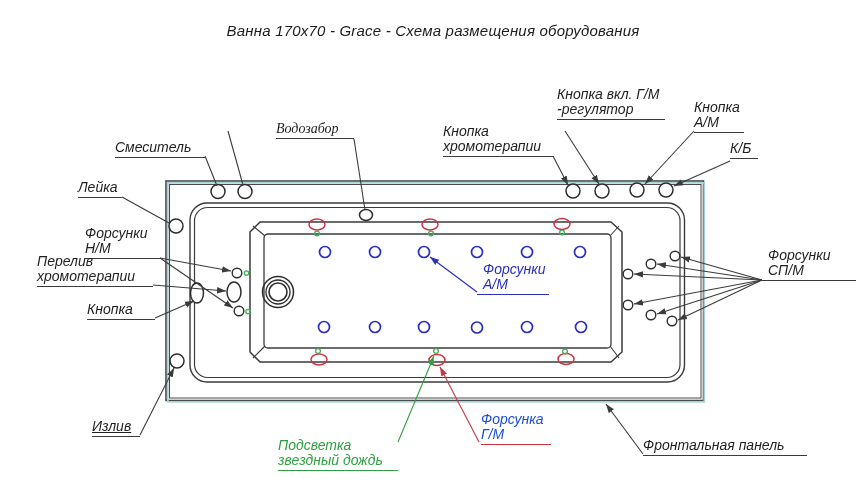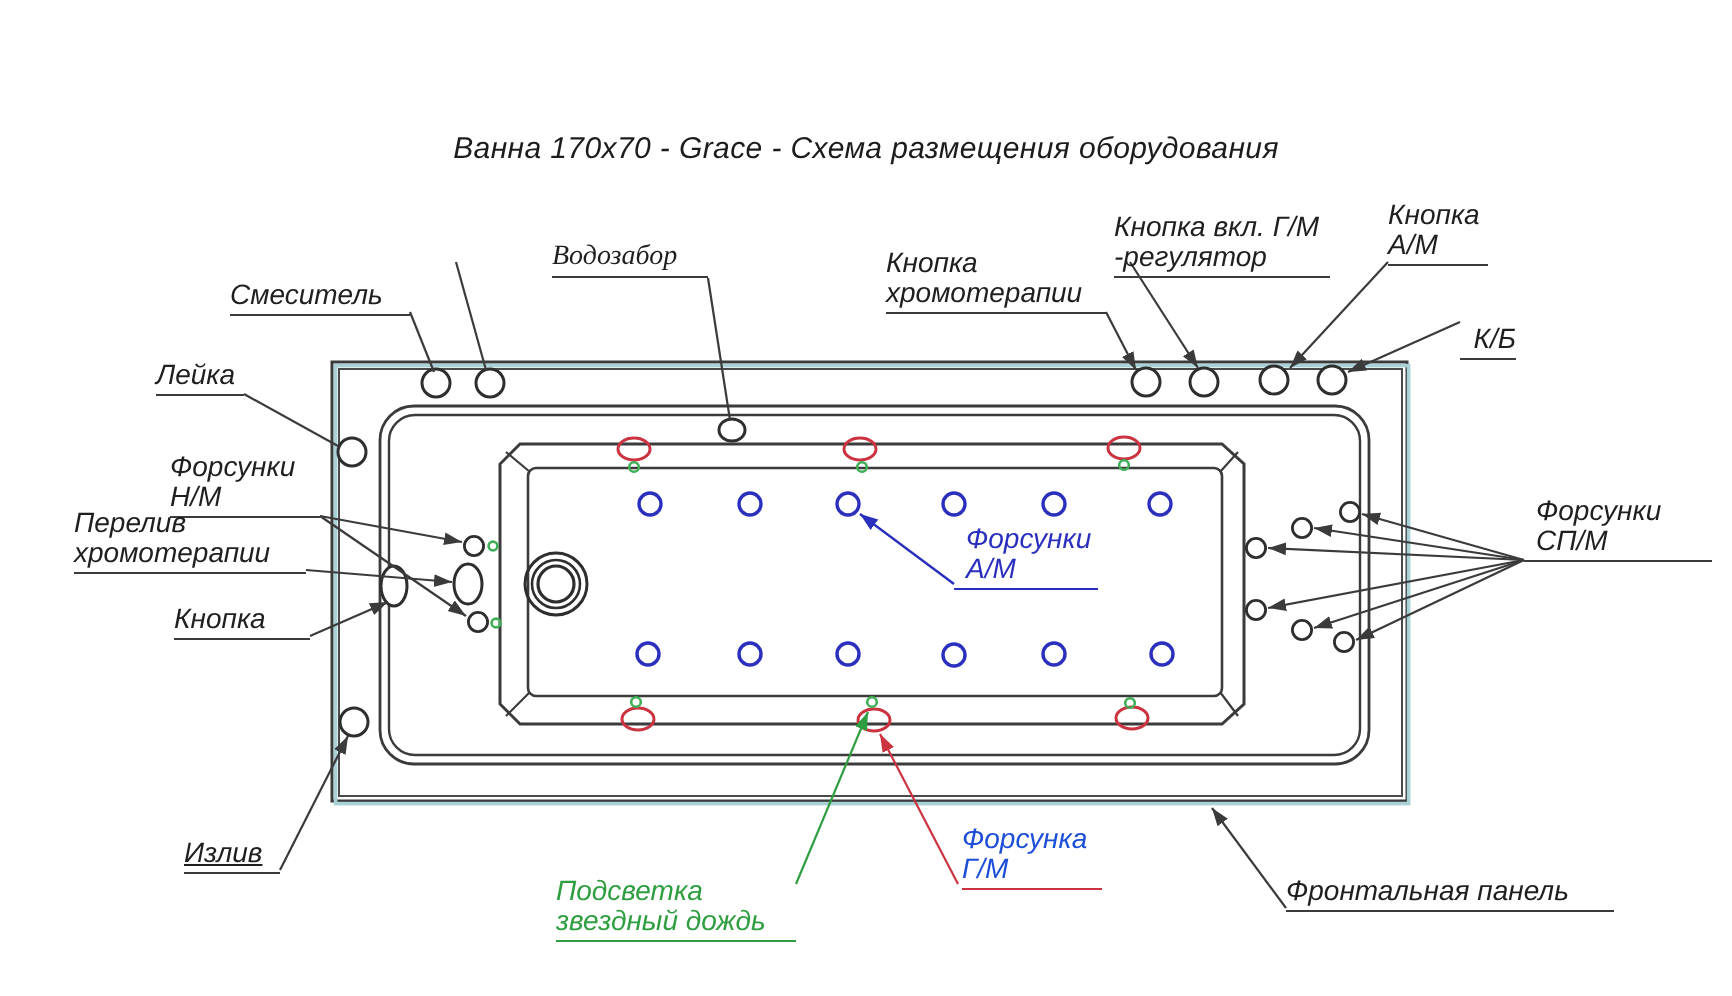--- a/index.html
+++ b/index.html
@@ -1,19 +1,19 @@
 <!DOCTYPE html>
 <html><head>
 <meta charset="utf-8">
 <style>
   html,body{margin:0;padding:0;background:#ffffff;}
   .stage{position:relative;width:866px;height:498px;background:#fff;overflow:hidden;
          font-family:"Liberation Sans",sans-serif;}
   .title{position:absolute;left:0;right:0;top:22px;text-align:center;
-         font:italic 15px "Liberation Sans",sans-serif;color:#1c1c1c;letter-spacing:.2px;margin-top:44px;}
+         font:italic 15px "Liberation Sans",sans-serif;color:#1c1c1c;letter-spacing:.2px;}
   svg.draw{position:absolute;left:0;top:0;width:866px;height:498px;}
   .lbl{position:absolute;font:italic 14px/15px "Liberation Sans",sans-serif;color:#1f1f1f;
        white-space:pre-line;padding-bottom:2px;}
   .u{border-bottom:1.3px solid #3b3b3b;}
   .c-blue{color:#2a2fbe;border-bottom-color:#2a2fbe;}
   .c-green{color:#2f9e41;border-bottom-color:#2f9e41;margin-top:26px;}
   .c-red{color:#1d4ed8;border-bottom-color:#cc3340;}
 </style>
 </head>
 <body>
@@ -164,25 +164,25 @@
   <div class="lbl u" style="left:276px;top:121px;width:78px;font-family:Liberation Serif, serif;">Водозабор</div>
   <div class="lbl u" style="left:78px;top:180px;width:44px;">Лейка</div>
   <div class="lbl u" style="left:85px;top:226px;width:75px;">Форсунки
 Н/М</div>
   <div class="lbl u" style="left:37px;top:254px;width:116px;">Перелив
 хромотерапии</div>
   <div class="lbl u" style="left:87px;top:302px;width:68px;">Кнопка</div>
   <div class="lbl u" style="left:92px;top:419px;width:48px;text-decoration:underline;">Излив</div>
   <div class="lbl u" style="left:443px;top:124px;width:110px;">Кнопка
 хромотерапии</div>
-  <div class="lbl u" style="left:557px;top:106px;width:108px;">Кнопка вкл. Г/М
+  <div class="lbl u" style="left:557px;top:87px;width:108px;">Кнопка вкл. Г/М
 -регулятор</div>
   <div class="lbl u" style="left:694px;top:100px;width:50px;">Кнопка
 А/М</div>
-  <div class="lbl u" style="left:730px;top:162px;width:28px;text-align:right;">К/Б</div>
+  <div class="lbl u" style="left:730px;top:141px;width:28px;">К/Б</div>
   <div class="lbl u" style="left:762px;top:248px;width:94px;padding-left:6px;box-sizing:border-box;">Форсунки
 СП/М</div>
   <div class="lbl u c-blue" style="left:477px;top:262px;width:72px;padding-left:6px;box-sizing:border-box;">Форсунки
 А/М</div>
   <div class="lbl u c-green" style="left:278px;top:412px;width:120px;">Подсветка
 звездный дождь</div>
   <div class="lbl u c-red" style="left:481px;top:412px;width:70px;">Форсунка
 Г/М</div>
   <div class="lbl u" style="left:643px;top:438px;width:164px;">Фронтальная панель</div>
 

